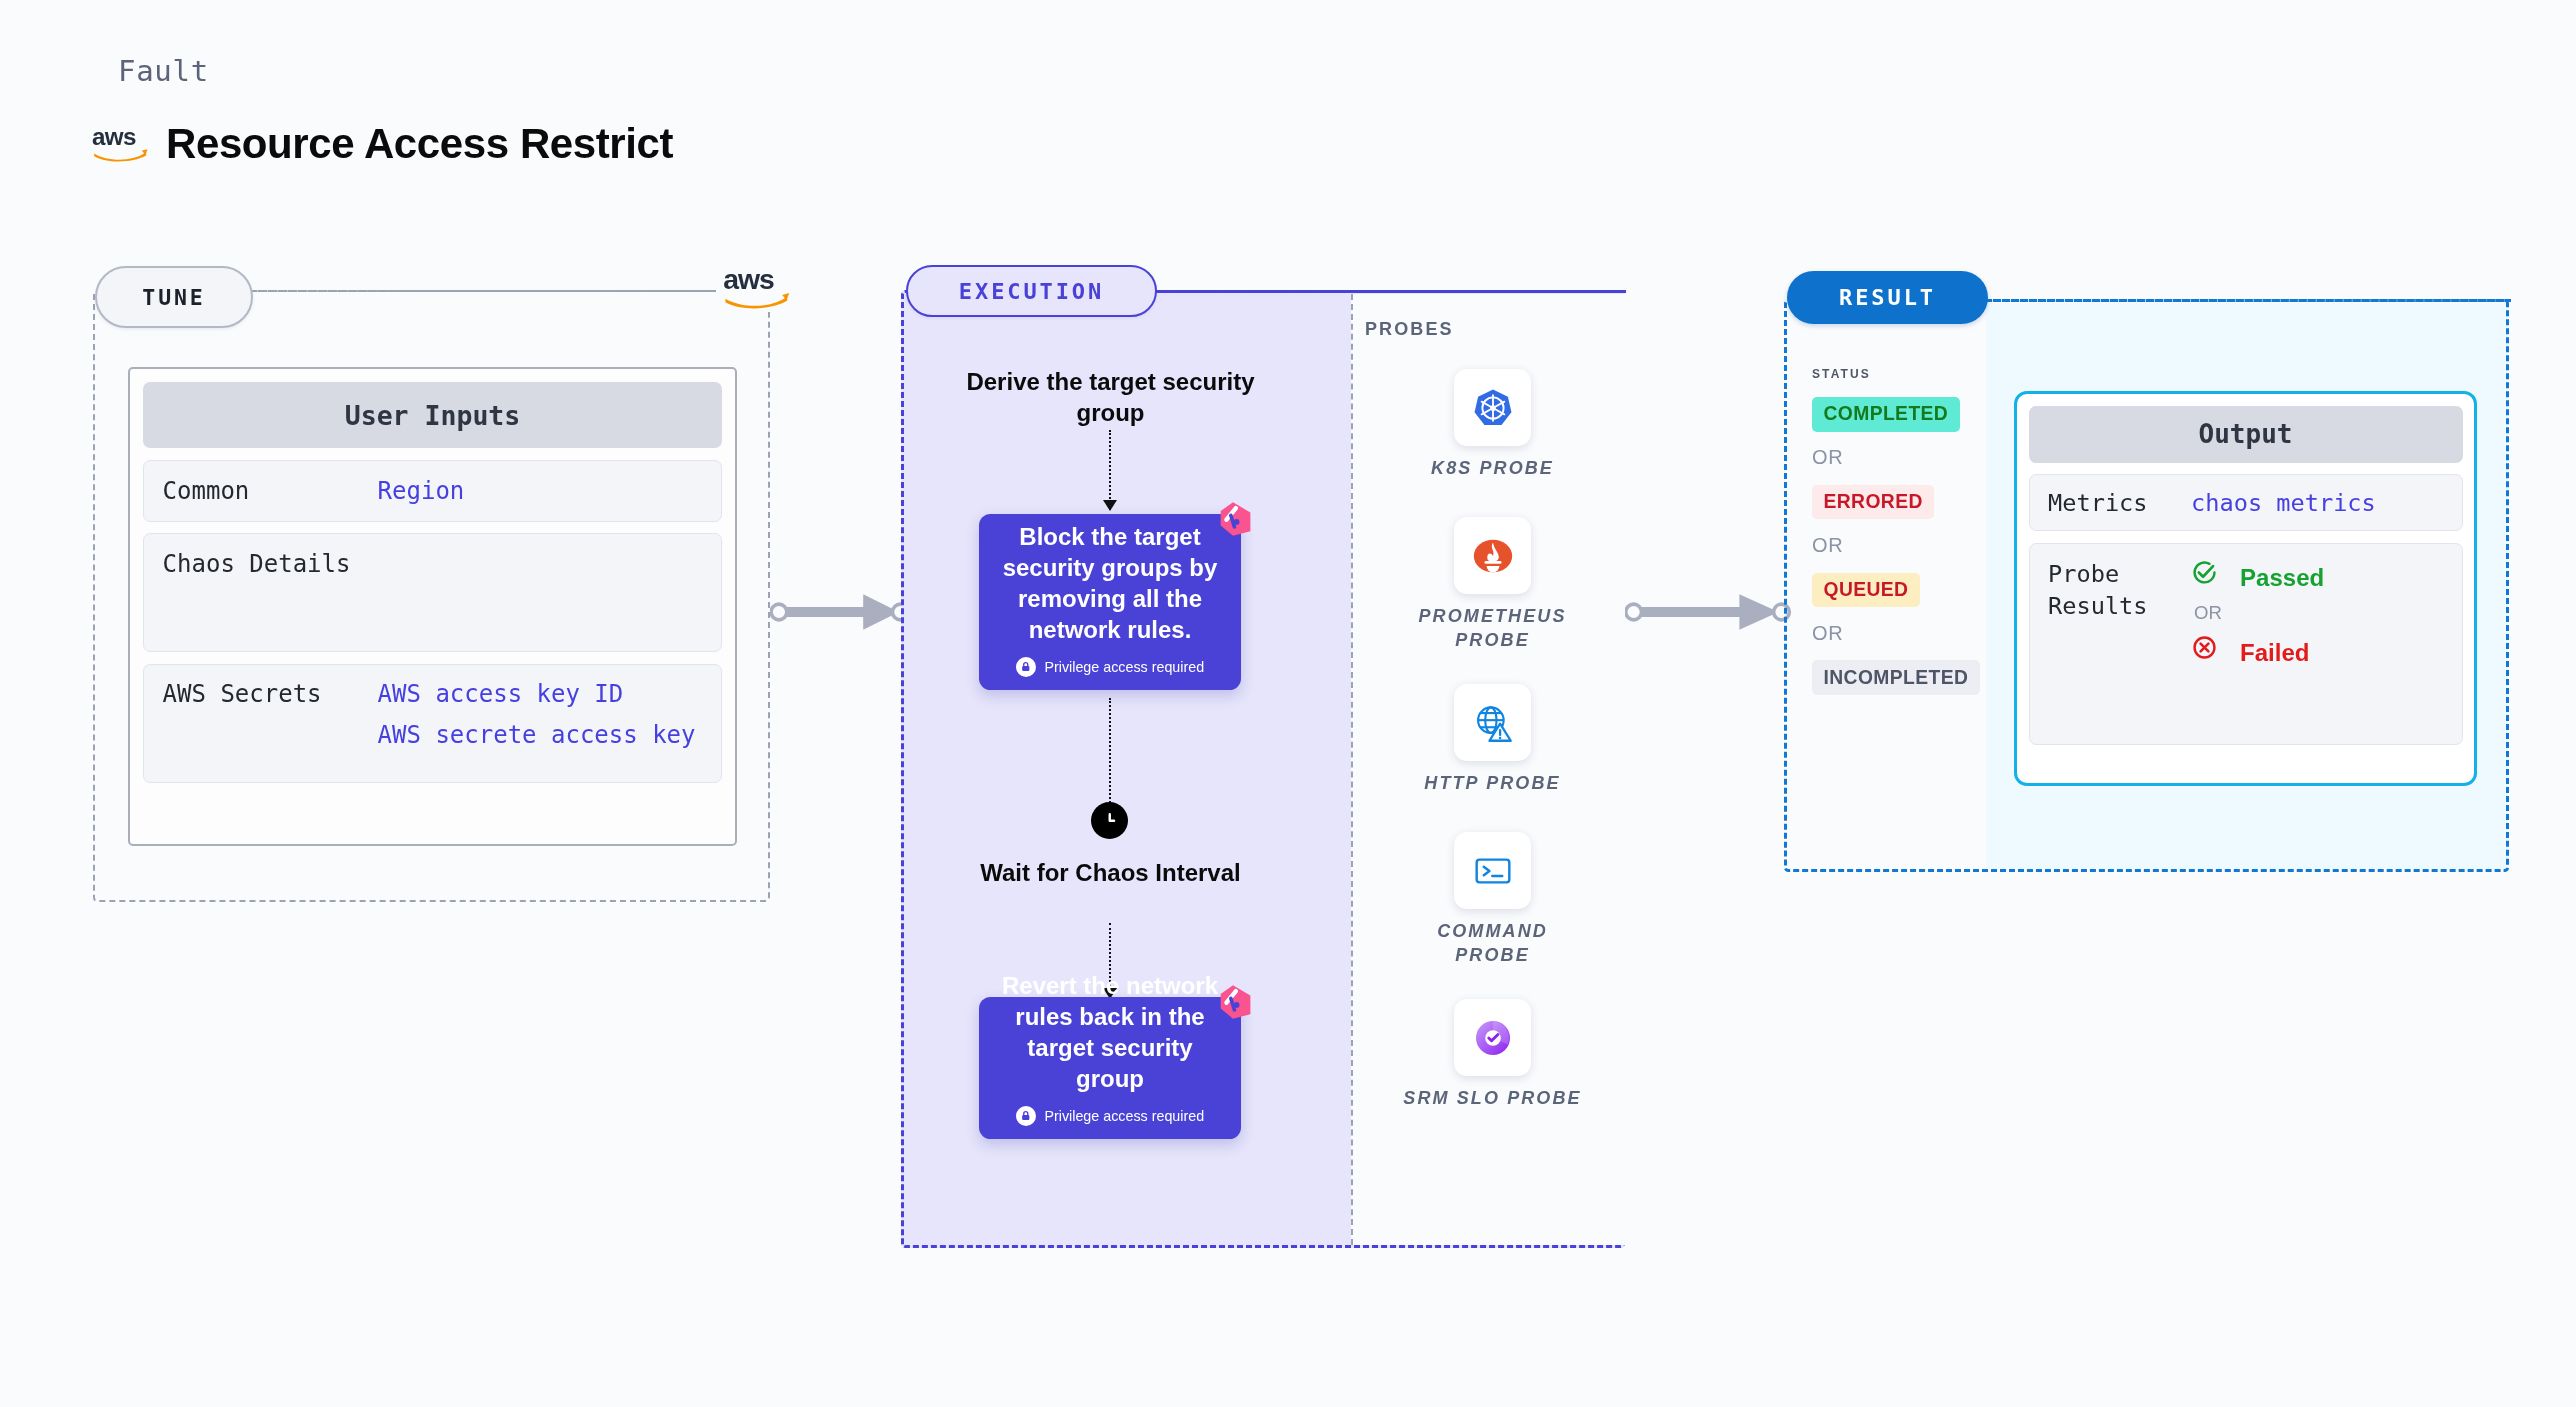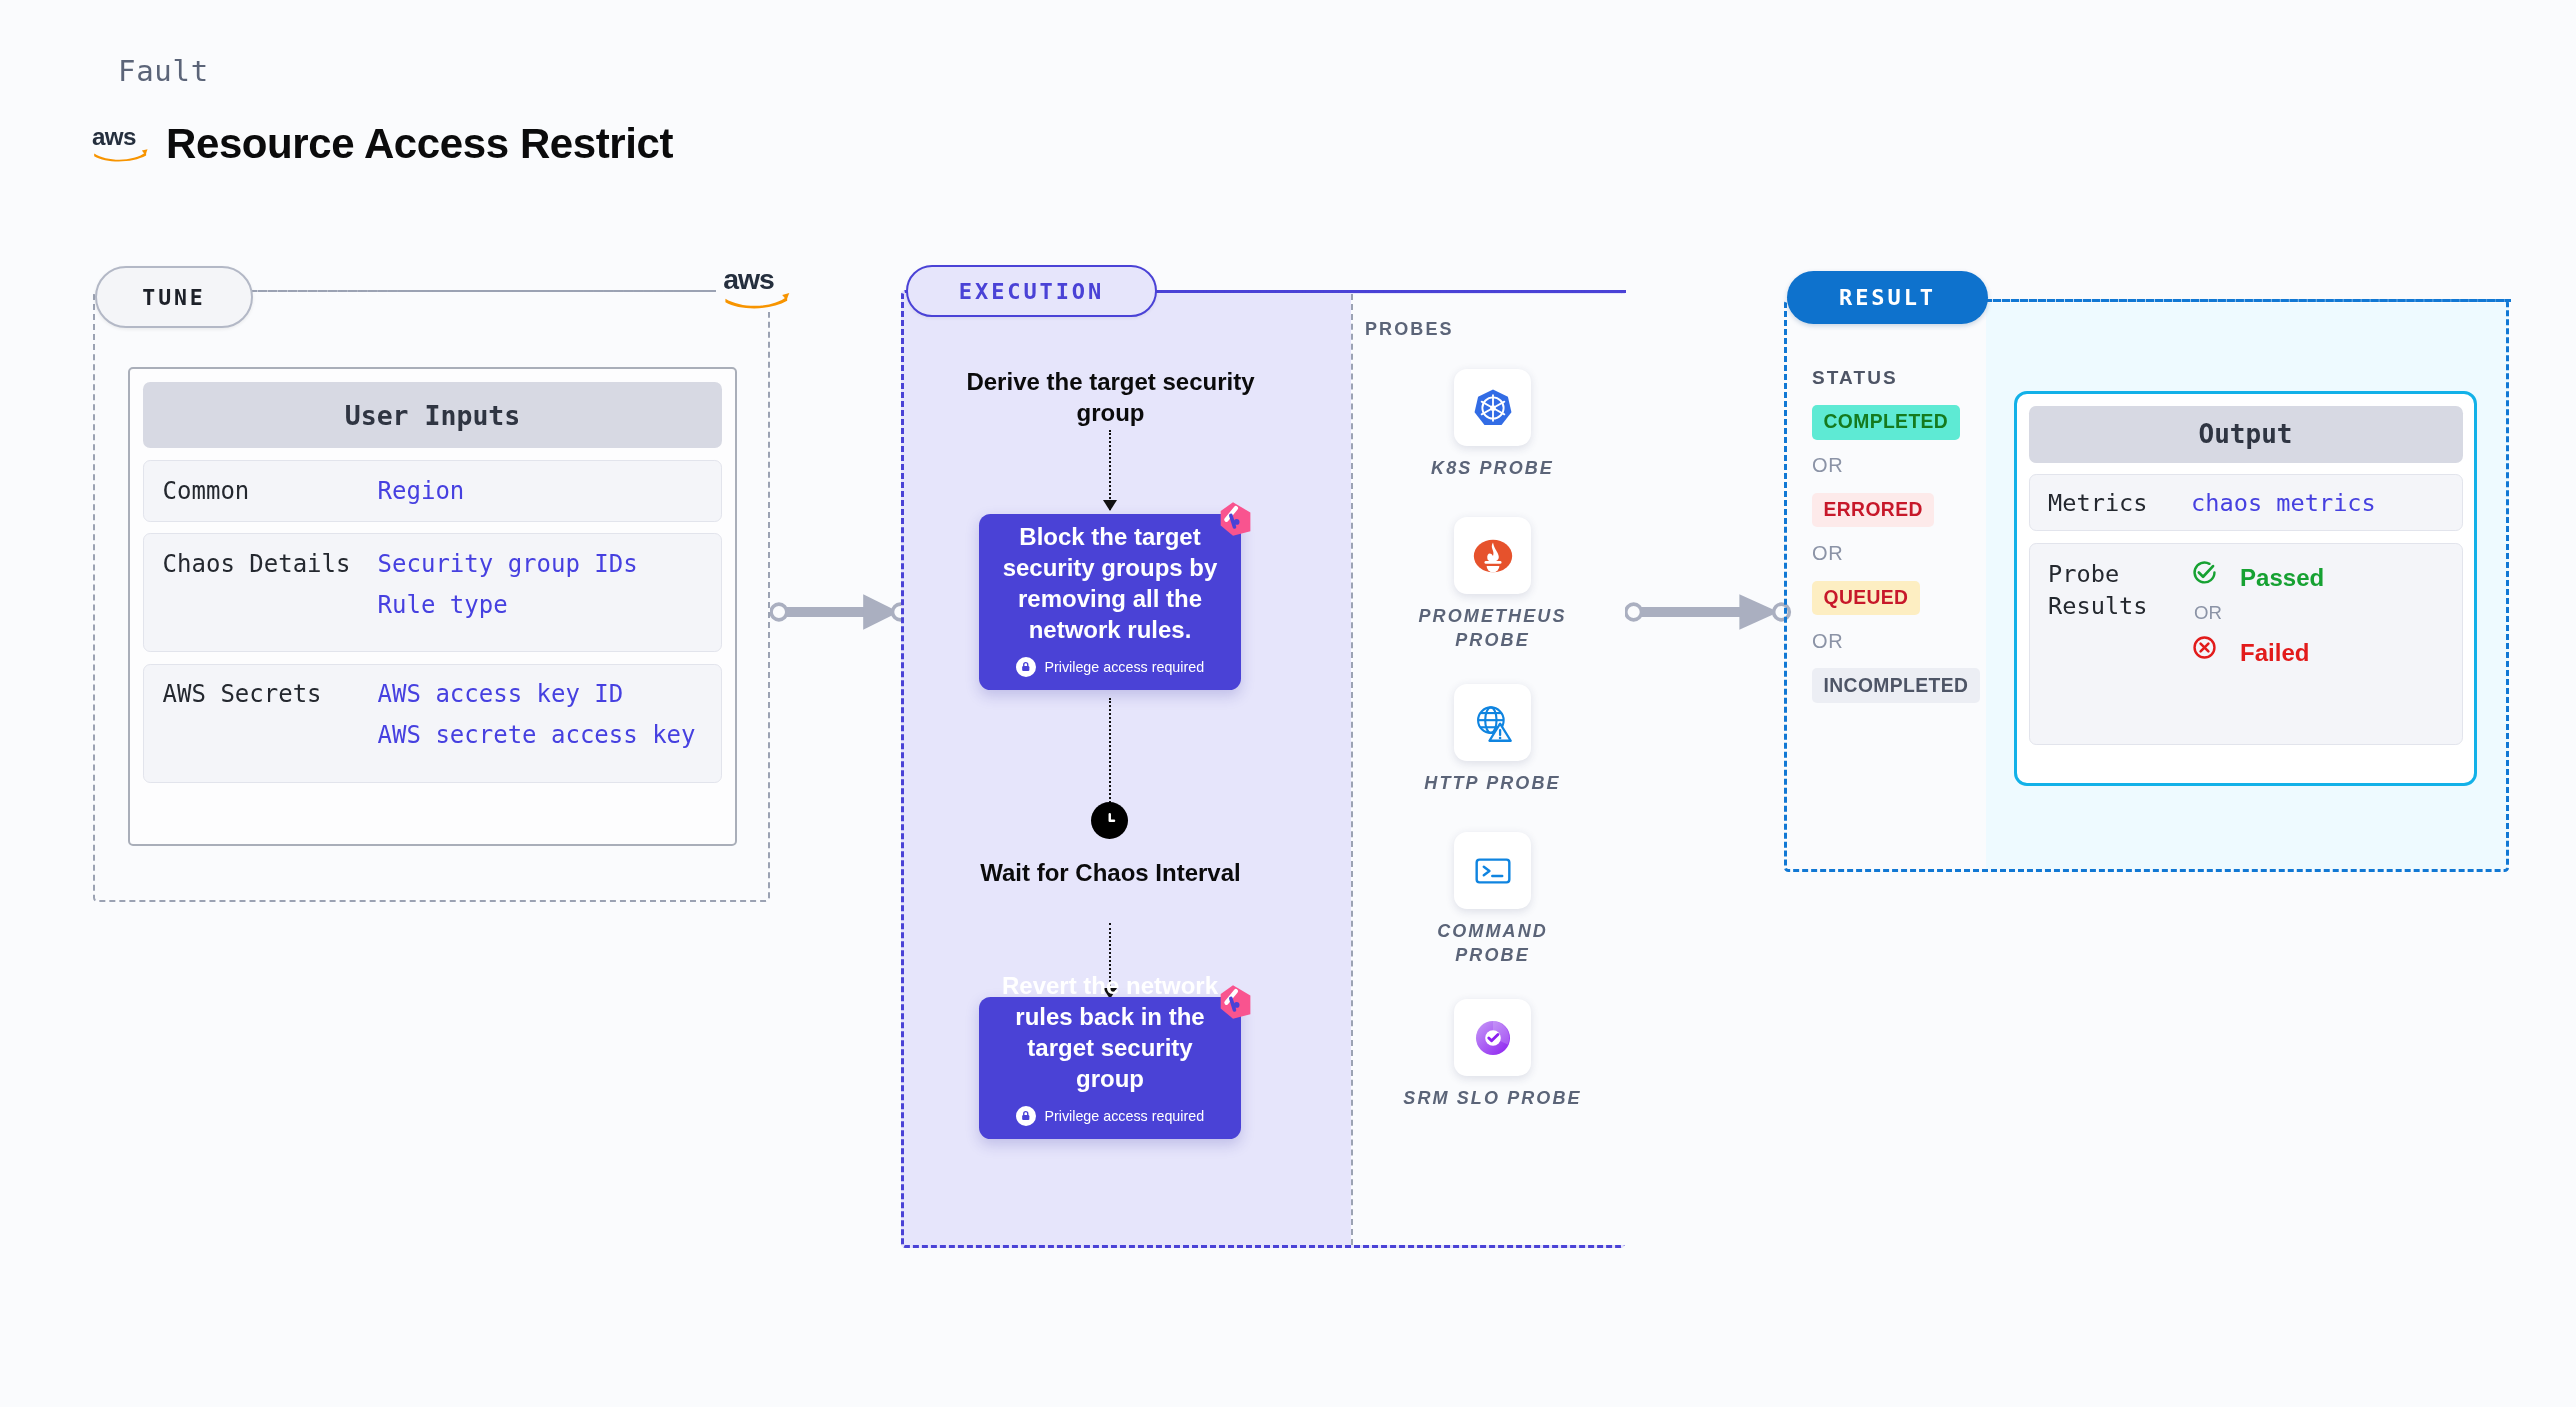--- a/index.html
+++ b/index.html
@@ -157,21 +157,21 @@
   #result-badge{
     left:1787px;top:271px;width:201px;height:53px;
     background:#0e72cd;border:none;color:#fff;font-size:22px;
     box-shadow:0 2.1px 5.7px rgba(0,60,120,.2);
   }
   .result-dash{
     position:absolute;left:1984px;top:299px;width:527px;height:0;
     border-top:3.6px dashed #1178d4;z-index:5;
   }
   #status-col{position:absolute;left:1812px;top:367px;width:150px;}
-  #status-title{font-size:19px;font-weight:bold;color:#4e5566;letter-spacing:2.1px;}
+  #status-title{font-size:12px;font-weight:bold;color:#4e5566;letter-spacing:2.1px;}
   .st-badge{
     display:inline-block;margin-top:15.8px;padding:6.4px 11.5px;border-radius:5px;
     font-size:19.3px;font-weight:bold;letter-spacing:0.4px;
   }
   .st-or{margin-top:14.3px;font-size:20px;color:#8b93a6;letter-spacing:0.7px;}
   #result-inner{
     position:absolute;left:1986px;top:303px;width:523px;height:566px;
     background:#eefaff;box-sizing:border-box;
   }
   #output-card{
@@ -222,24 +222,20 @@
 
   <div class="row" id="row-common">
     <div class="k">Common</div>
     <div class="vals">
       <div>Region</div>
     </div>
   </div>
 
   <div class="row" id="row-chaos">
     <div class="k">Chaos Details</div>
-    <div class="vals">
-      <div>Security group IDs</div>
-      <div>Rule type</div>
-    </div>
   </div>
 
   <div class="row" id="row-secrets">
     <div class="k">AWS Secrets</div>
     <div class="vals">
       <div>AWS access key ID</div>
       <div>AWS secrete access key</div>
     </div>
   </div>
 </div>

